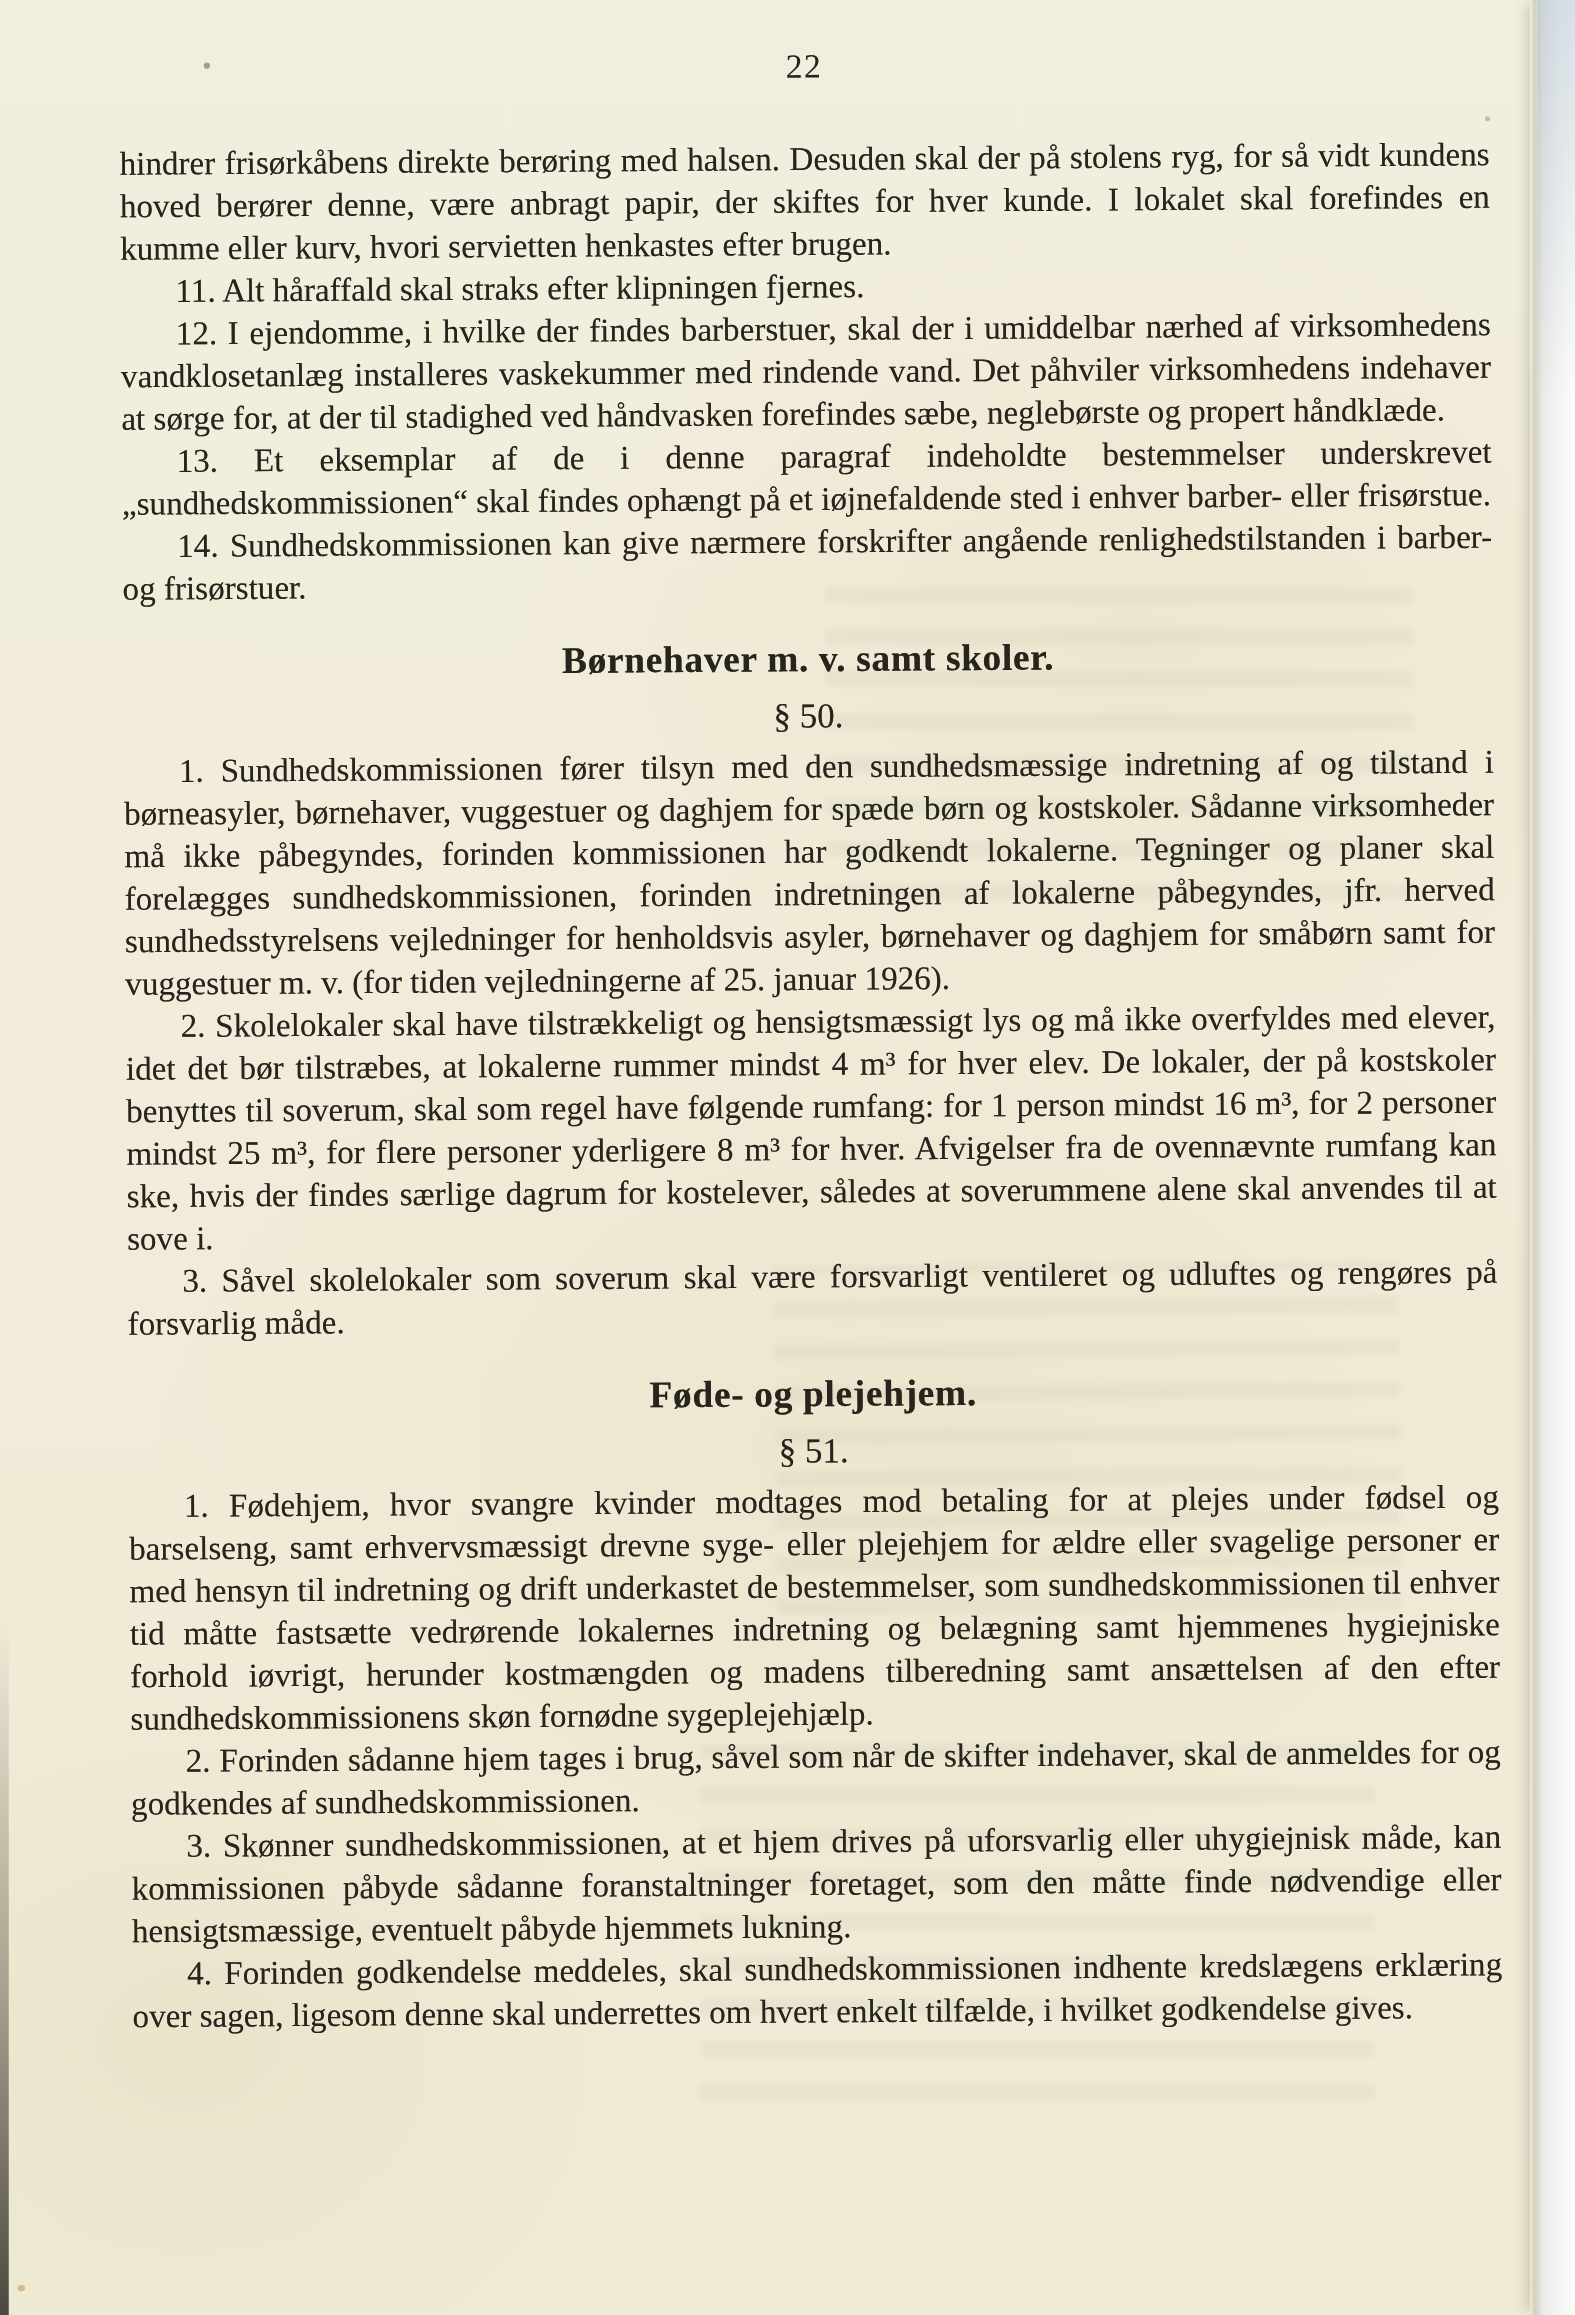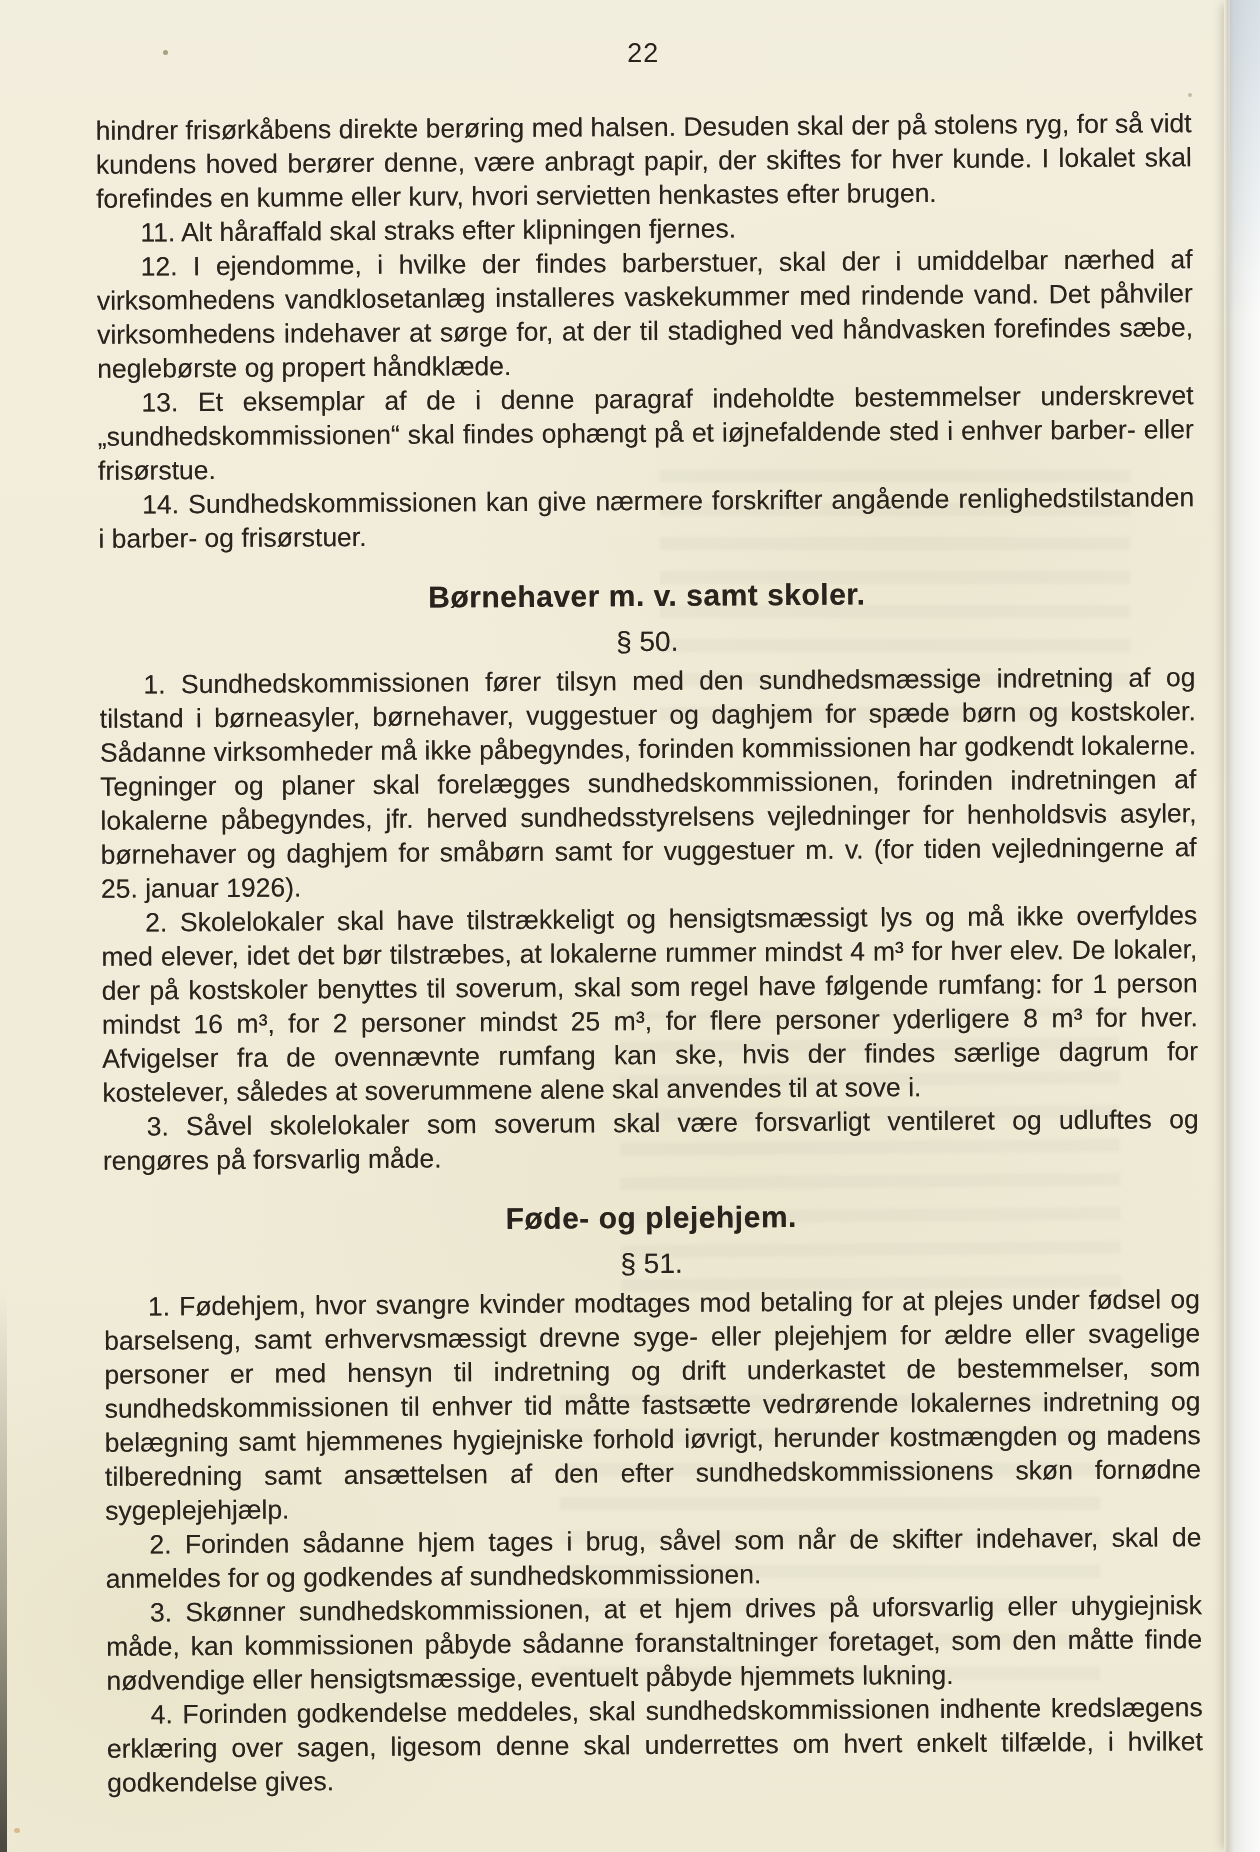--- a/index.html
+++ b/index.html
@@ -7,21 +7,21 @@
   .scan {
     position: relative;
     width: 1260px;
     height: 1852px;
     overflow: hidden;
     background:
       radial-gradient(ellipse 700px 500px at 72% 28%, rgba(222,214,178,0.28), transparent 70%),
       radial-gradient(ellipse 850px 650px at 58% 62%, rgba(218,210,172,0.22), transparent 72%),
       radial-gradient(ellipse 500px 400px at 12% 88%, rgba(210,200,160,0.20), transparent 75%),
       linear-gradient(180deg, #f2eedd 0%, #f1ecd9 55%, #efead4 100%);
-    font-family: Liberation Sans, sans-serif;
+    font-family: Liberation Serif, serif;
     color: #28231d;
   }
 
   
   .page-edge {
     position: absolute;
     top: 0; right: 0;
     width: 36px; height: 100%;
     background: linear-gradient(90deg,
       rgba(190,188,180,0.0) 0%,

